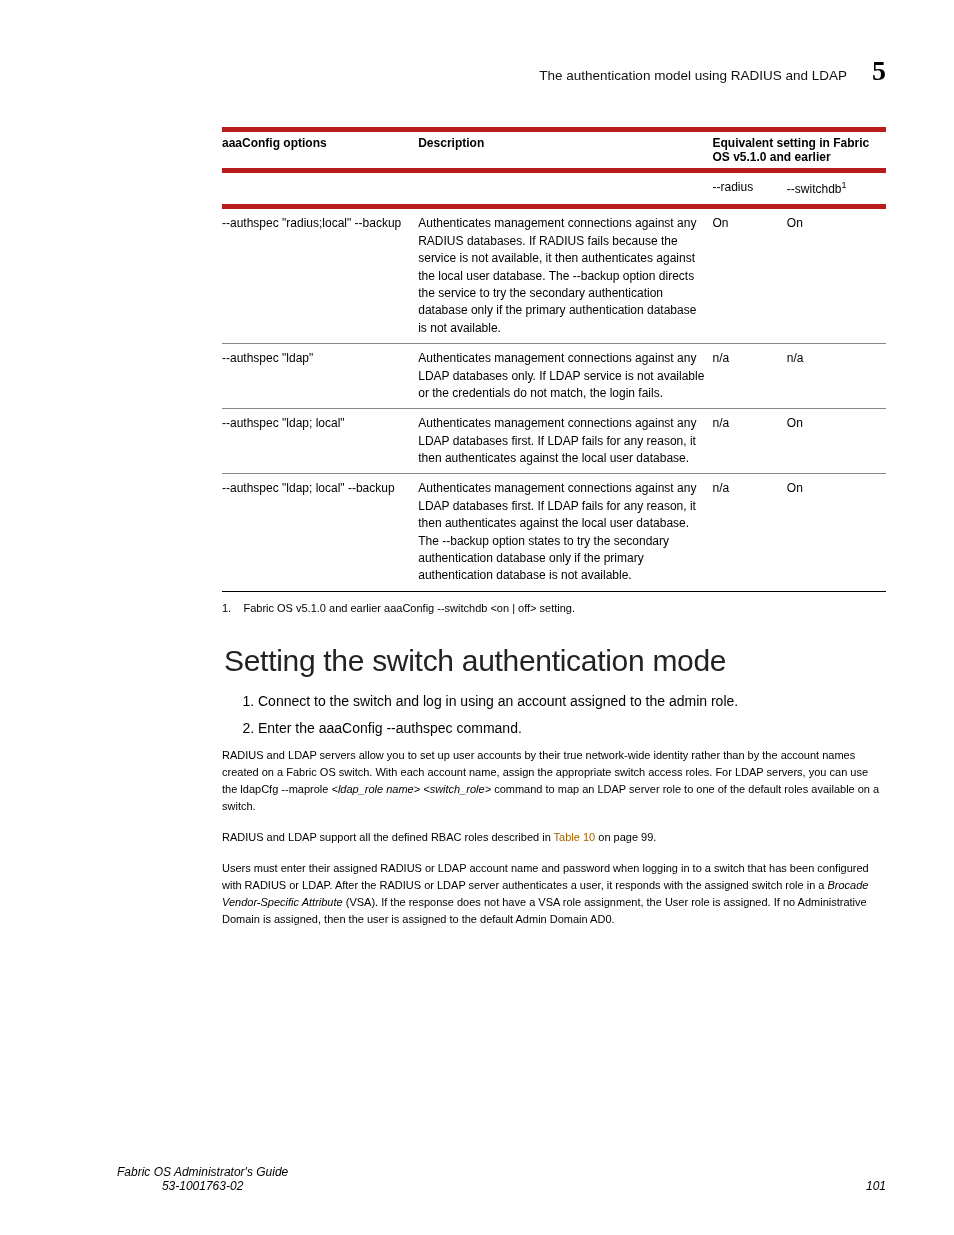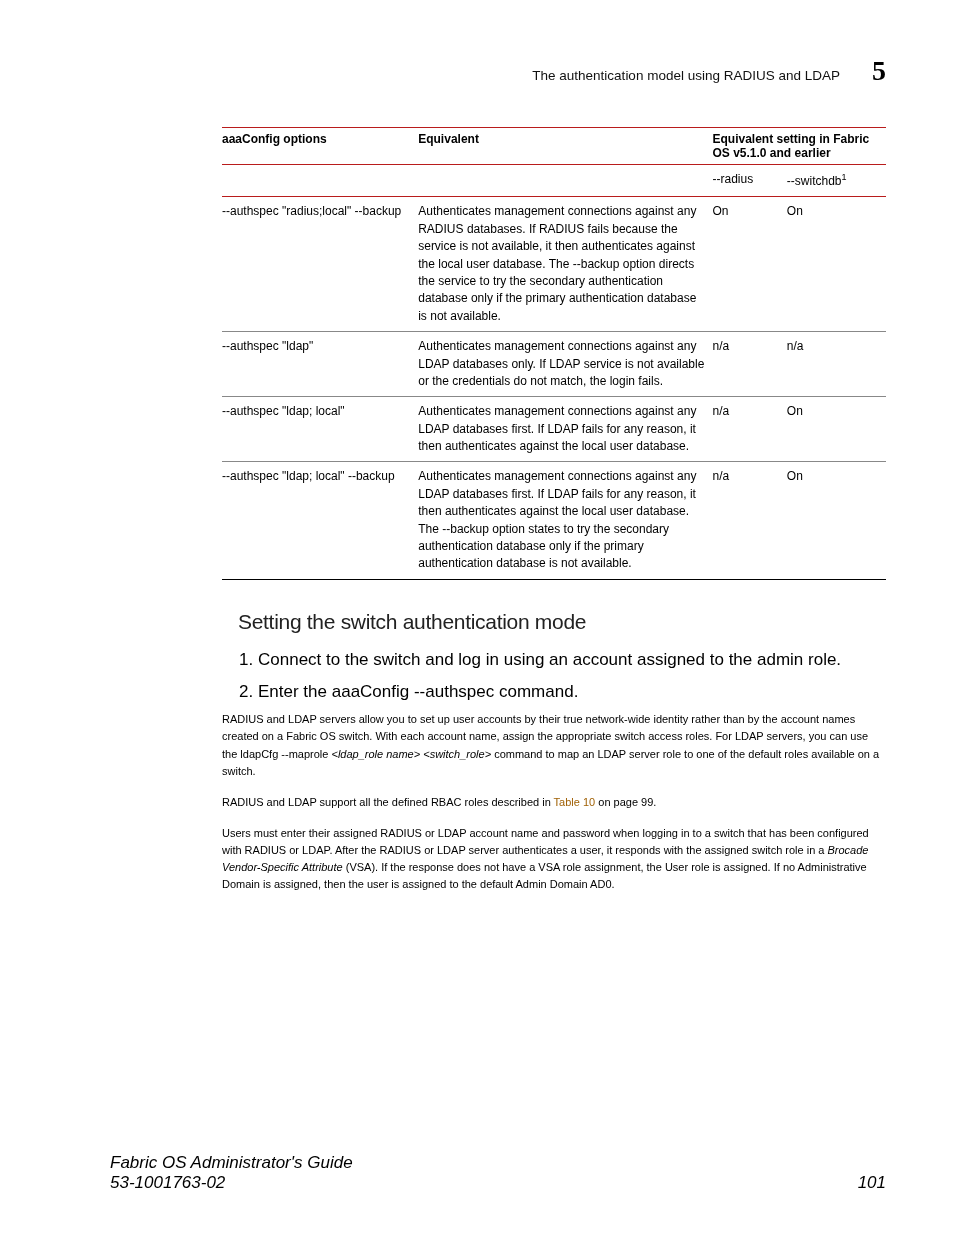--- a/index.html
+++ b/index.html
@@ -14,21 +14,21 @@
     width: 954px;
     height: 1235px;
     position: relative;
     box-sizing: border-box;
     padding: 55px 68px 40px 120px;
   }
   .header {
     display: flex;
     justify-content: flex-end;
     align-items: baseline;
-    gap: 32px;
+    gap: 25px;
     margin-bottom: 40px;
   }
   .header-title {
     font-size: 13.5px;
     color: #111;
   }
   .chapter-num {
     font-family: Georgia, 'Times New Roman', serif;
     font-weight: bold;
     font-size: 28px;
@@ -54,61 +54,62 @@
   }
   table.main td {
     padding: 6px 8px 6px 0;
     vertical-align: top;
     line-height: 1.45;
   }
   .col-opt { width: 190px; }
   .col-desc { width: 285px; }
   .col-rad { width: 72px; }
   .col-sw  { width: 96px; }
-  tr.top-rule td, tr.top-rule th { border-top: 1px solid #b91c1c; }
+  tr.top-rule td, tr.top-rule th { border-top: 5px solid #b91c1c; }
   tr.thin-rule td { border-top: 1px solid #888; }
   tr.bottom-rule td { border-bottom: 1px solid #000; }
   .sup { font-size: 9px; vertical-align: super; }
   .footnote {
     font-size: 11px;
     margin-top: 10px;
     padding-left: 20px;
     text-indent: -20px;
   }
   h2.section {
     font-family: Arial, Helvetica, sans-serif;
     font-weight: normal;
-    font-size: 21px;
+    font-size: 30px;
     color: #222;
-    margin: 30px 0 14px 16px;
+    margin: 30px 0 14px 2px;
     letter-spacing: -0.3px;
   }
   ol.steps {
     margin: 0 0 0 0;
     padding-left: 36px;
-    font-size: 17px;
+    font-size: 14px;
   }
   ol.steps li { margin-bottom: 8px; line-height: 1.4; }
   .body-p {
     font-size: 11px;
     line-height: 1.55;
     margin: 0 0 14px 0;
   }
   .bold { font-weight: normal; }
   .italic { font-style: italic; }
   .link { color: #a16207; }
   .footer {
     position: absolute;
-    left: 110px; right: 68px; bottom: 42px;
+    left: 117px; right: 68px; bottom: 42px;
     display: flex;
     justify-content: space-between;
     align-items: flex-end;
-    font-size: 17px;
+    font-size: 12px;
     font-style: italic;
     color: #000;
+    text-align: center;
   }
   .footer .pagenum { font-style: italic; }
 </style>
 </head>
 <body>
 
 <div class="page">
 
   <div class="header">
     <span class="header-title">The authentication model using RADIUS and LDAP</span>
@@ -121,21 +122,21 @@
     <table class="main">
       <colgroup>
         <col class="col-opt">
           <col class="col-desc">
           <col class="col-rad">
           <col class="col-sw">
       </colgroup>
       <tbody>
           <tr class="top-rule">
         <th>aaaConfig options</th>
-        <th>Equivalent</th>
+        <th>Description</th>
         <th colspan="2">Equivalent setting in Fabric OS v5.1.0 and earlier</th>
       </tr>
       <tr class="top-rule">
         <td></td>
             <td></td>
         <td class="bold">--radius</td>
         <td class="bold">
           <span>--switchdb</span><span class="sup">1</span>
         </td>
       </tr>
@@ -160,20 +161,24 @@
       </tr>
       <tr class="thin-rule bottom-rule">
         <td>--authspec "ldap; local" --backup</td>
         <td>Authenticates management connections against any LDAP databases first. If LDAP fails for any reason, it then authenticates against the local user database. The --backup option states to try the secondary authentication database only if the primary authentication database is not available.</td>
         <td>n/a</td>
         <td>On</td>
       </tr>
     </tbody>
       </table>
 
+    <div class="footnote">
+      <span>1.</span>&nbsp;&nbsp;&nbsp;
+      <span>Fabric OS v5.1.0 and earlier aaaConfig --switchdb &lt;on | off&gt; setting.</span>
+    </div>
 
     <h2 class="section">Setting the switch authentication mode</h2>
     <ol class="steps">
       <li>Connect to the switch and log in using an account assigned to the admin role.</li>
       <li>
         <span>Enter the </span><span class="bold">aaaConfig --authspec</span><span>  command.</span>
       </li>
     </ol>
 
 

